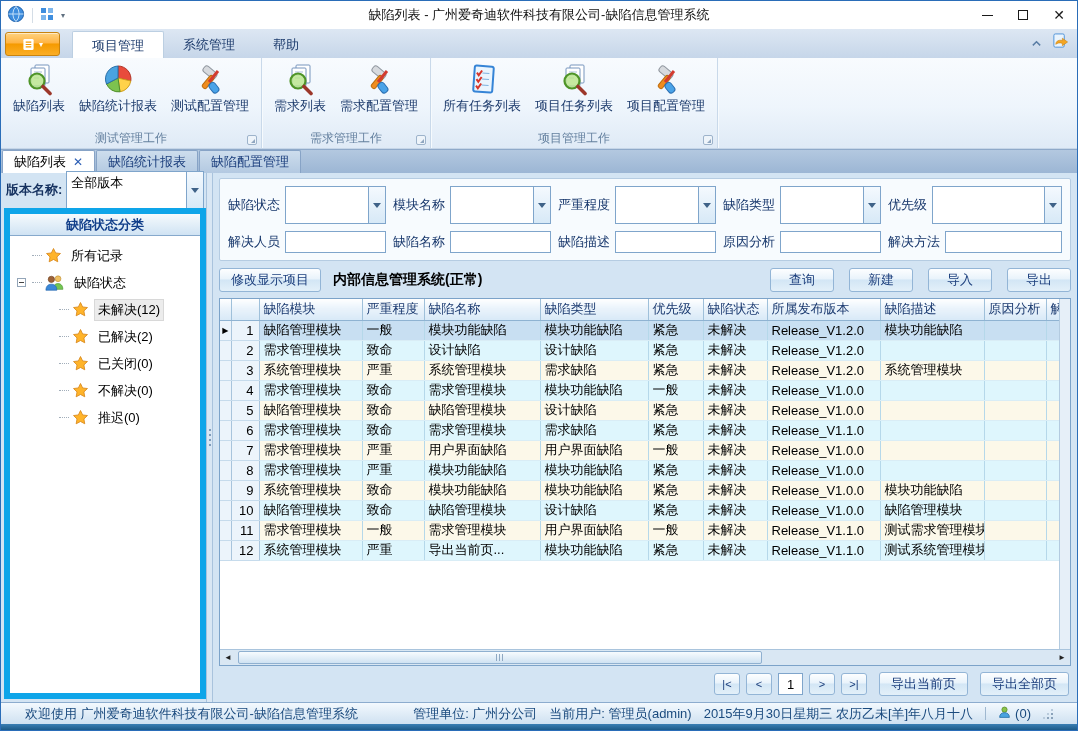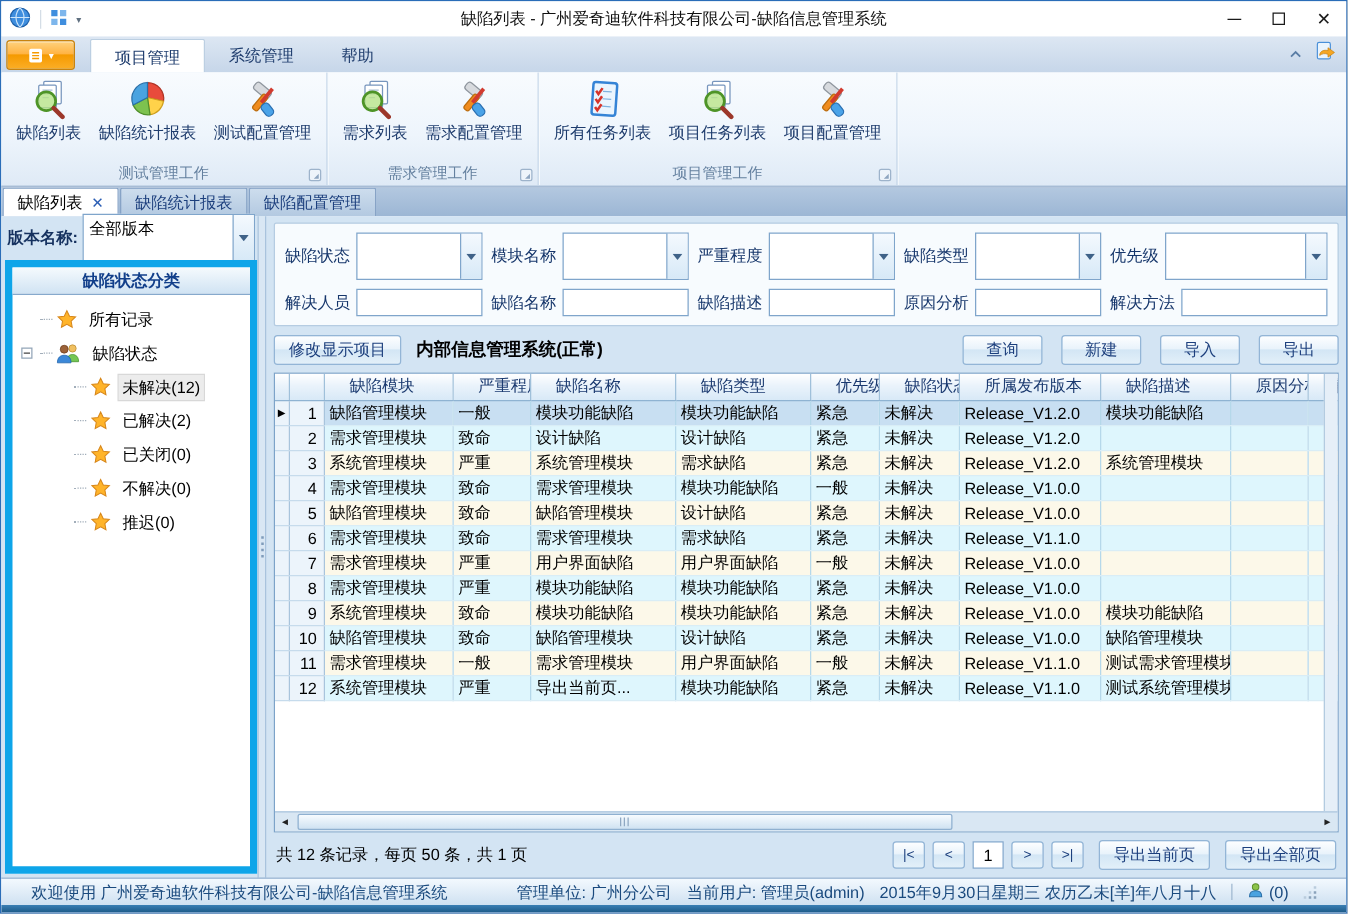--- a/index.html
+++ b/index.html
@@ -86,21 +86,21 @@
     background:linear-gradient(180deg,#fdfeff 0%,#e9f3fb 45%,#d3e6f5 50%,#e3f0f9 100%); white-space:nowrap; }
   .sys-title { font-weight:bold; font-size:14px; color:#000; }
   .tb-spacer { flex:1; }
   .tb-right { display:flex; gap:15px; }
   .btn.small { width:64px; padding:0; }
 
   .grid-outer { flex:1; display:flex; flex-direction:column; border:1px solid #7ca3c9; background:#fff; min-height:0; }
   .grid-clip { flex:1; position:relative; overflow:hidden; }
   table { border-collapse:collapse; table-layout:fixed; }
   th { height:21px; background:linear-gradient(180deg,#ffffff,#eaf3fb 45%,#d8e9f7); border-right:1px solid #9fc0da; border-bottom:1px solid #8fb3d2;
-       color:#1b3a70; font-weight:normal; text-align:left; padding:0 20px; white-space:nowrap; overflow:hidden; font-size:13px; }
+       color:#1b3a70; font-weight:normal; text-align:left; padding:0 4px; white-space:nowrap; overflow:hidden; font-size:13px; }
   td { height:20px; border-right:1px solid #b5d8ea; border-bottom:1px solid #d9edf6; padding:0 4px; white-space:nowrap; overflow:hidden; color:#000; }
   td.ind, td.num { background:#ecf4fb; border-right:1px solid #a8c4dc; border-bottom:1px solid #c6dbec; }
   td.num { text-align:right; padding-right:5px; }
   td.ind { padding:0; text-align:center; font-size:8px; }
   tr.cyan  td.data { background:#def6fd; }
   tr.cream td.data { background:#fcf8e9; }
   tr.selected td.data { background:#c8dff2; }
   td.data.status { background:linear-gradient(90deg,#ffff00,#f0fa52 55%,#e9f77e); }
   .vscroll { position:absolute; top:0; right:0; bottom:0; width:11px; background:#e6eff8; border-left:1px solid #b3cbe0; }
 
@@ -740,21 +740,20 @@
                 <i></i>
                 <i></i>
                 <i></i>
               </span>
           </span>
           <span class="hs-arrow">►</span>
         </div>
       </div>
 
       <div class="pager">
-        <span class="pg-summary">共 12 条记录，每页 50 条，共 1 页</span>
         <span class="pg-spacer"></span>
         <span class="btn pg-btn">|&lt;</span>
         <span class="btn pg-btn">&lt;</span>
         <input class="pg-input" value="1" style="">
         <span class="btn pg-btn">&gt;</span>
         <span class="btn pg-btn">&gt;|</span>
         <span class="btn pg-export">导出当前页</span>
         <span class="btn pg-export">导出全部页</span>
       </div>
 

